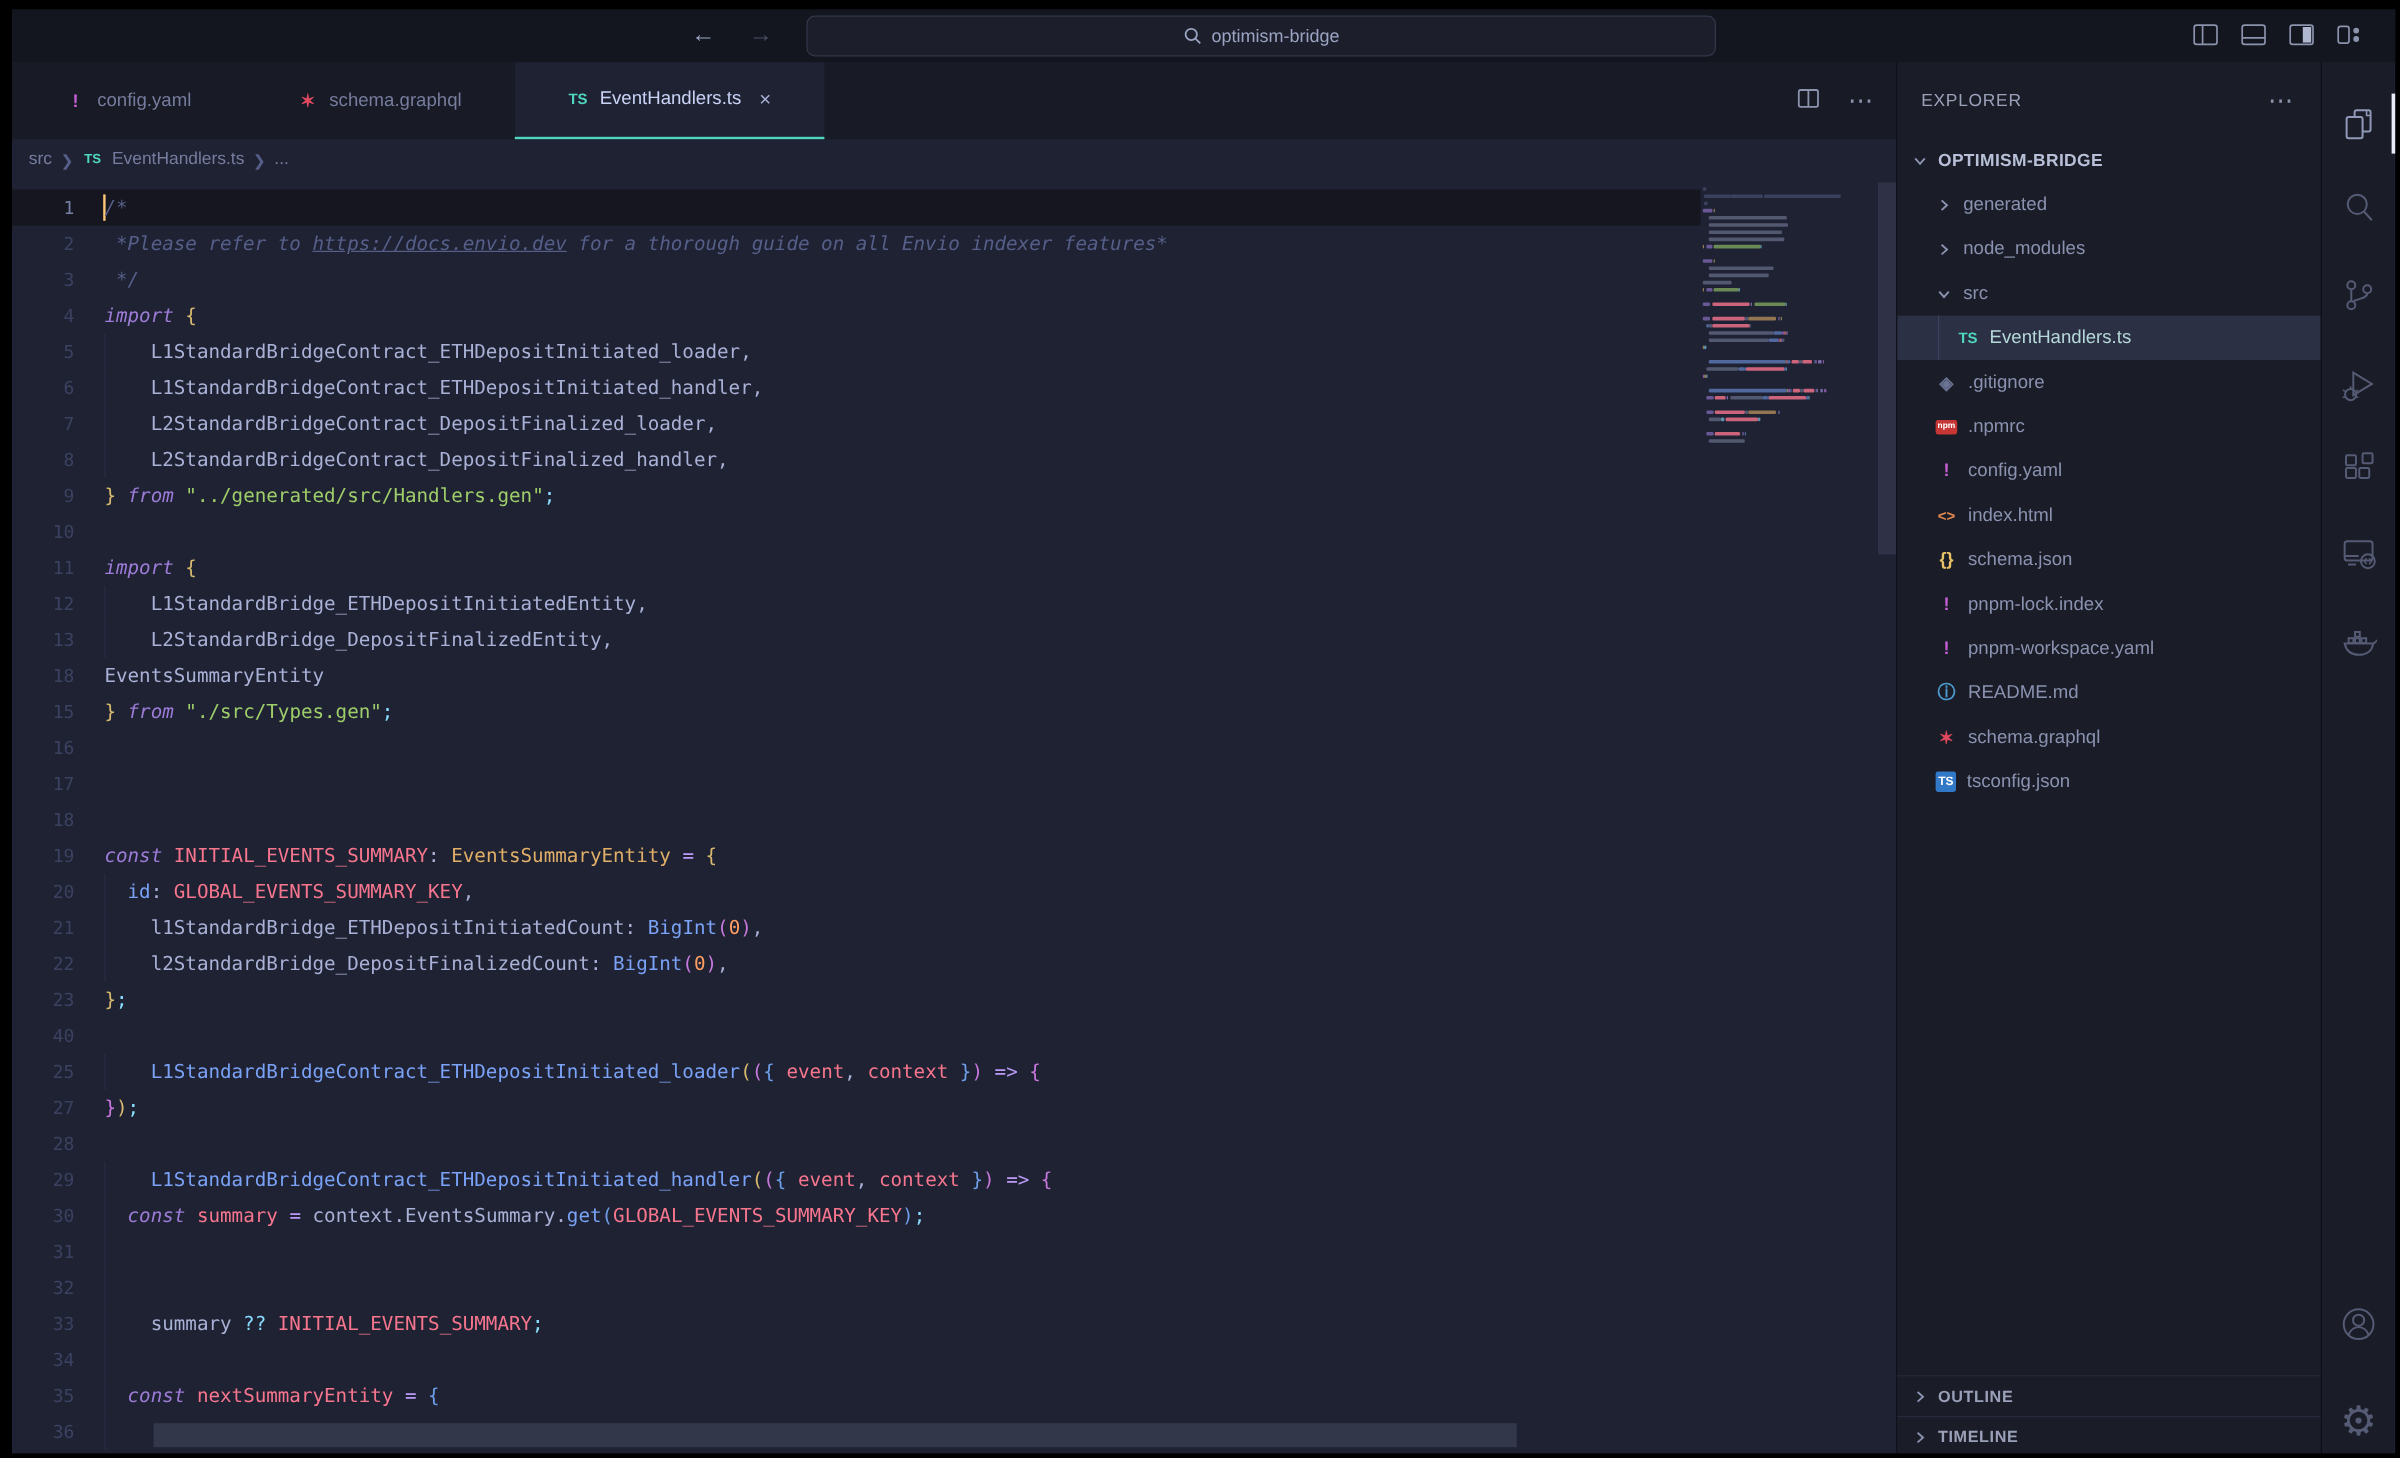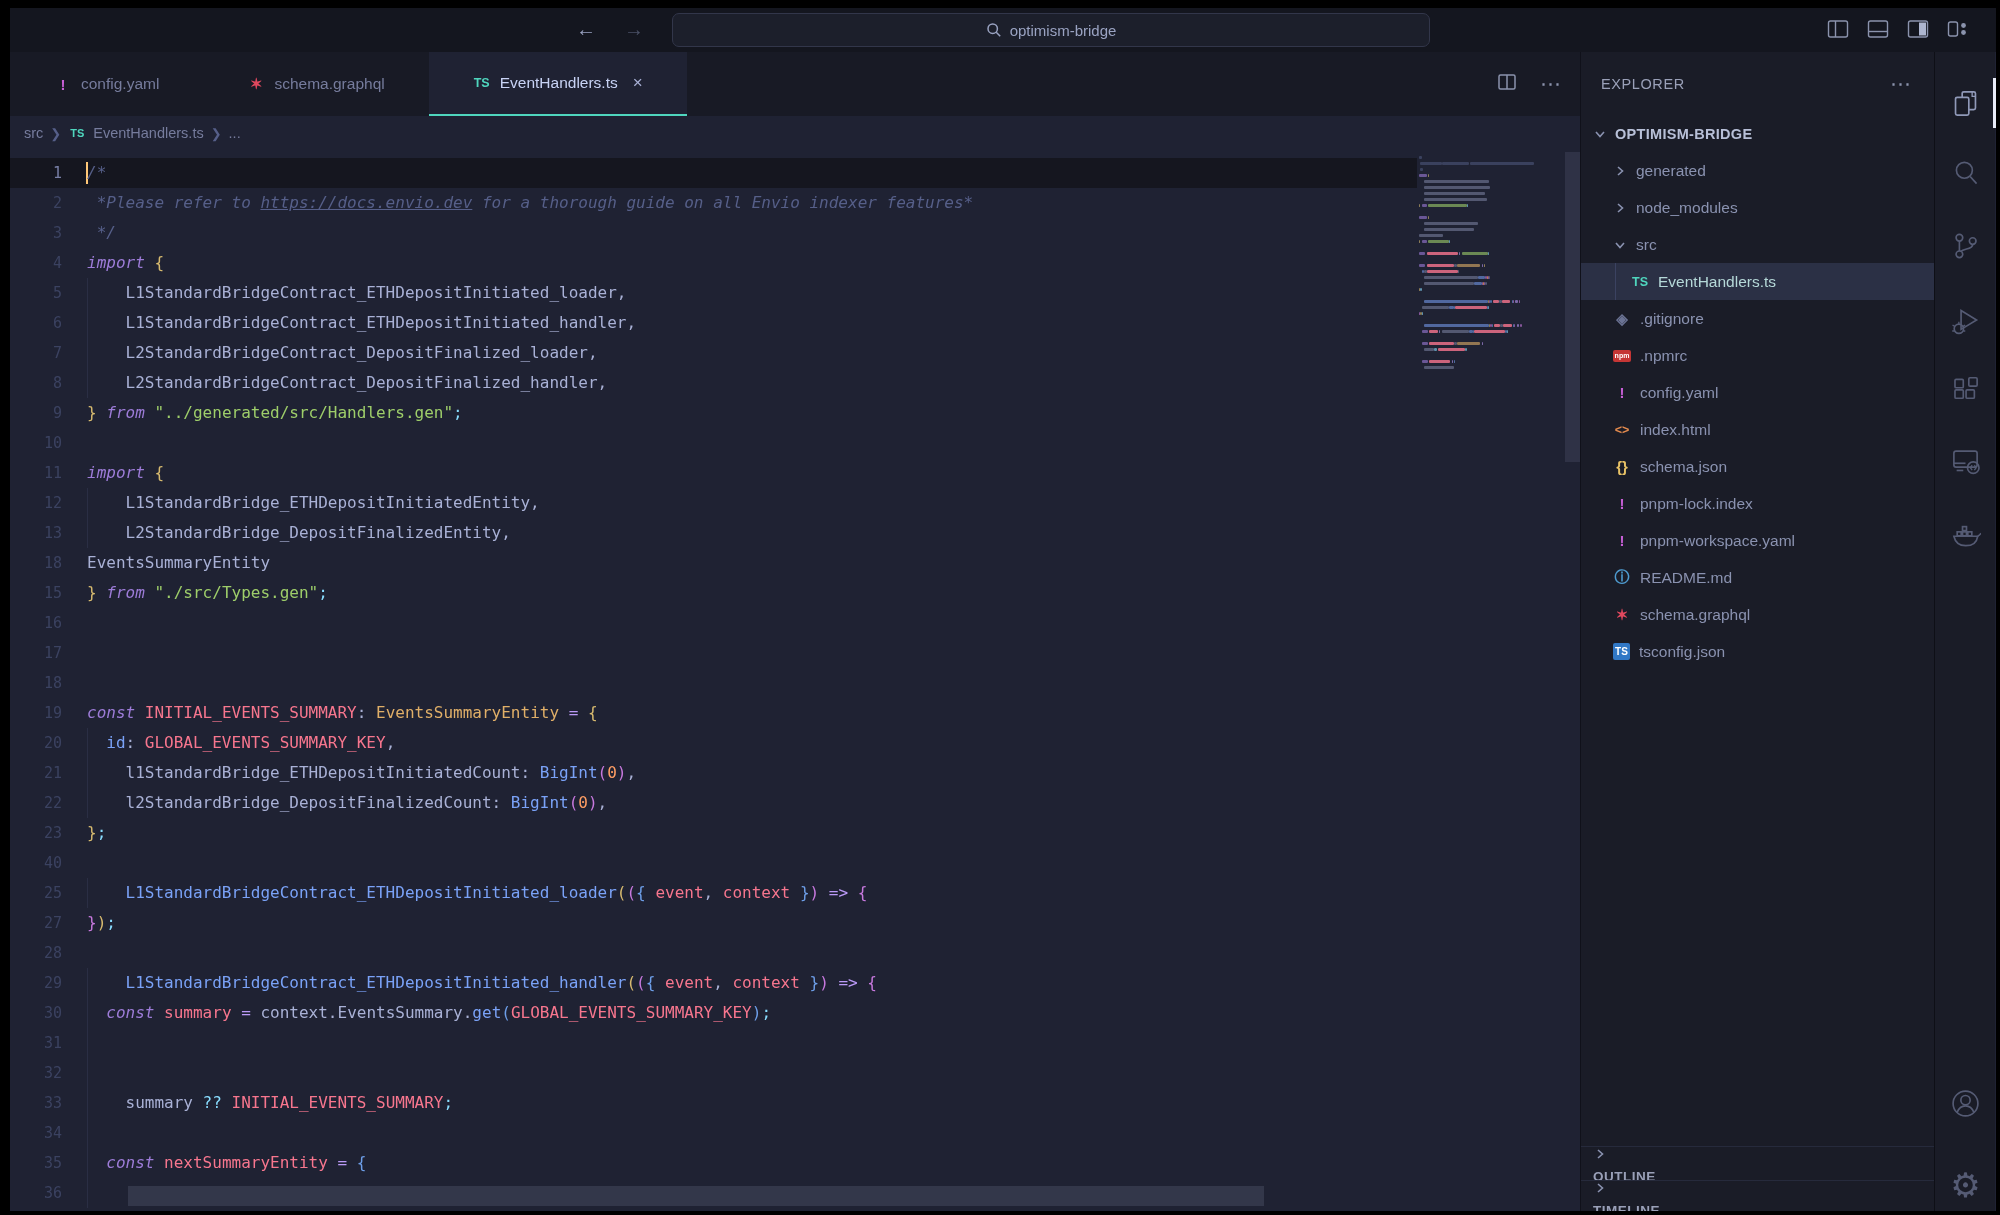--- a/index.html
+++ b/index.html
@@ -87,23 +87,23 @@
   .trow { height:37px; display:flex; align-items:center; gap:9px; padding-left:32px; position:relative; cursor:pointer; }
   .trow.child { padding-left:50px; }
   .trow.selected { background:#2b3045; color:#b5d8d8; }
   .trow.selected::before { content:""; position:absolute; left:34px; top:0; bottom:0; width:1px; background:#3b4261; }
   .chev { width:14px; height:14px; color:#8a92b0; flex:0 0 auto; }
   .chev svg { width:14px; height:14px; display:block; }
   .ficon { display:inline-flex; align-items:center; justify-content:center; width:18px; height:18px;
            font-size:15px; font-weight:bold; flex:0 0 auto; }
   .ficon.boxed { font-size:7px; border-radius:2px; width:18px; height:12px; color:#fff; }
   .ficon.badge { font-size:10px; border-radius:2px; width:17px; height:17px; }
-  .sb-section { position:absolute; left:0; right:0; height:34px; display:flex; align-items:flex-start; gap:8px;
+  .sb-section { position:absolute; left:0; right:0; height:34px; display:flex; align-items:center; gap:8px;
                 padding-left:12px; border-top:1px solid #262a3c; font-weight:bold; font-size:13.5px;
-                color:#9aa0b8; letter-spacing:.5px;flex-direction:column; }
+                color:#9aa0b8; letter-spacing:.5px; }
 
   
   #activitybar { width:61px; background:#1a1c27; border-left:1px solid #0e0f16; position:relative; flex:0 0 auto; }
   .act-item { position:absolute; left:0; width:61px; height:44px; display:flex; align-items:center;
               justify-content:center; color:#555b74; cursor:pointer; }
   .act-item svg { width:31px; height:31px; }
   .act-item.active { color:#9099b8; }
   .act-item.active::after { content:""; position:absolute; right:0; top:-3px; height:50px; width:3px; background:#e8ecf8; }
   .gear-glyph { font-size:34px; line-height:34px; }
 </style>

